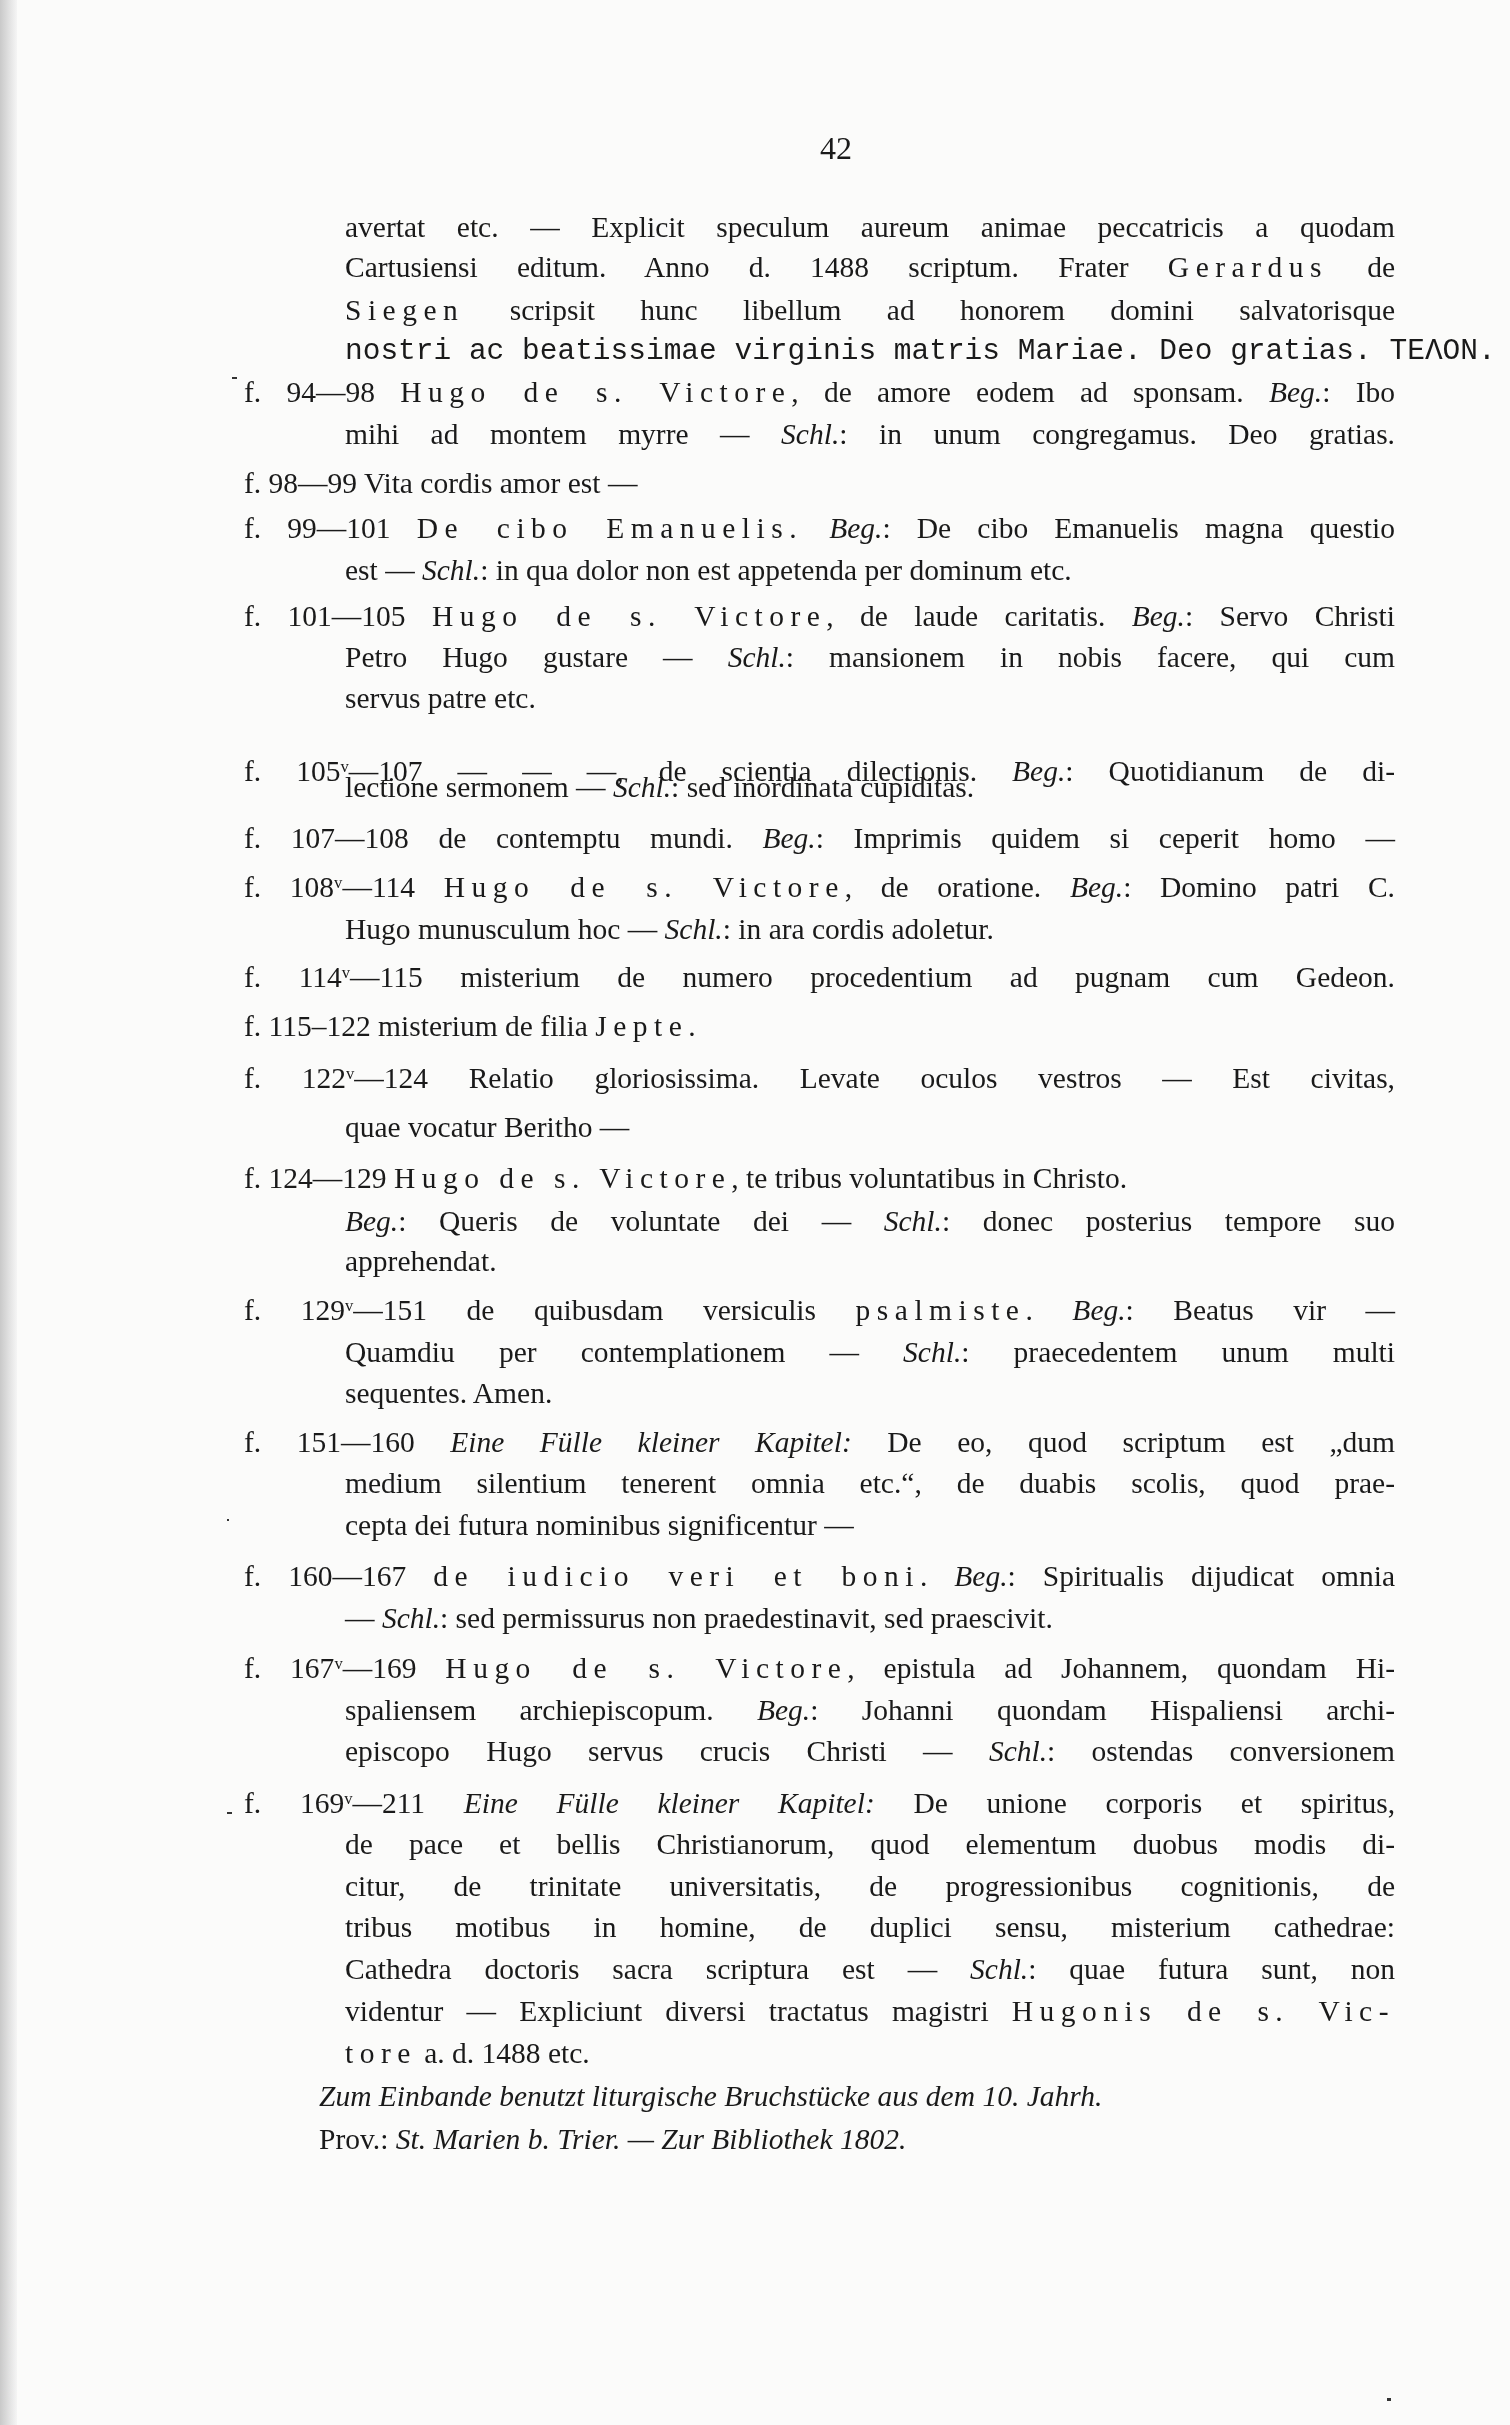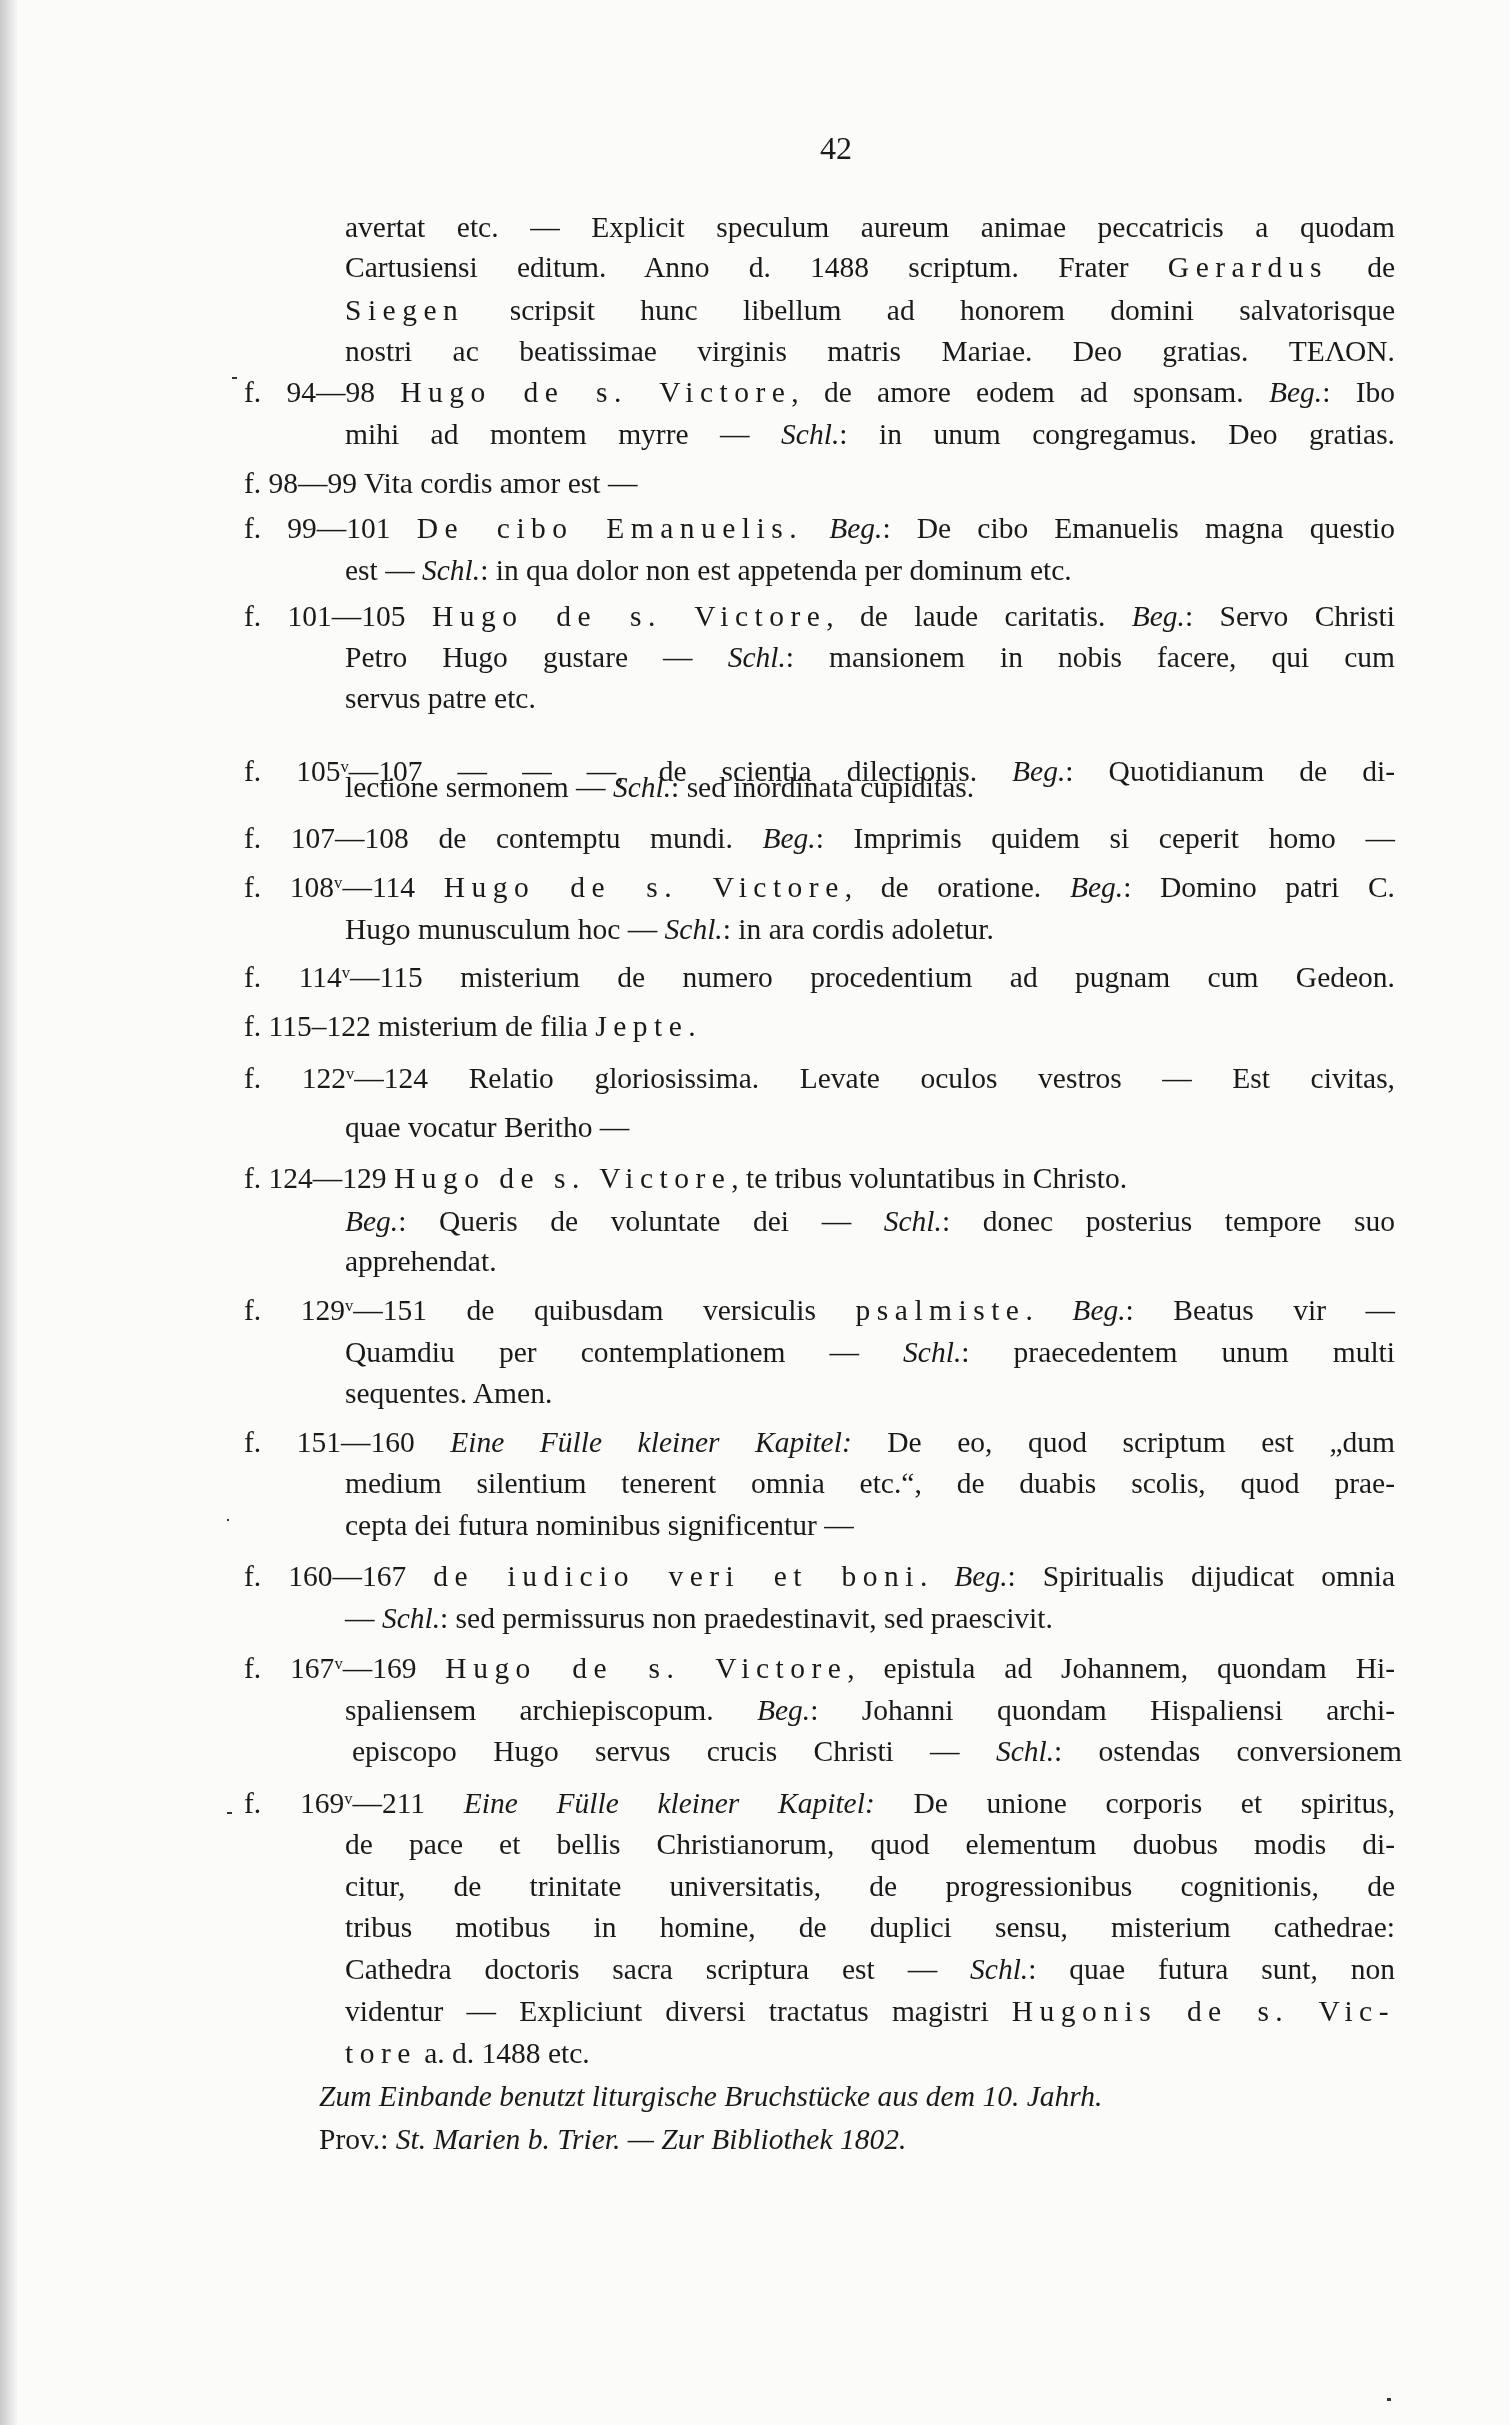--- a/index.html
+++ b/index.html
@@ -35,21 +35,21 @@
 <body>
 
 <div class="binding"></div>
 
 <div class="page-number">42</div>
 
 <div id="text-body">
     <div class="line cont" style="top: 208px;"><span>avertat etc. — Explicit speculum aureum animae peccatricis a quodam</span></div>
     <div class="line cont" style="top: 248px;"><span>Cartusiensi editum.  Anno d. 1488 scriptum.  Frater </span><span class="spaced">Gerardus</span><span> de</span></div>
     <div class="line cont" style="top: 291px;"><span class="spaced">Siegen</span><span> scripsit hunc libellum ad honorem domini salvatorisque</span></div>
-    <div class="line cont" style="top: 332px;"><span>nostri ac beatissimae virginis matris Mariae. Deo gratias.  ΤΕΛΟΝ.</span></div>
+    <div class="line cont" style="top: 332px; font-family: Liberation Mono, monospace;"><span>nostri ac beatissimae virginis matris Mariae. Deo gratias.  ΤΕΛΟΝ.</span></div>
     <div class="line first" style="top: 373px;"><span>f. 94—98 </span><span class="spaced">Hugo de s. Victore</span><span>, de amore eodem ad sponsam.  </span><i>Beg.</i><span>: Ibo</span></div>
     <div class="line cont" style="top: 415px;"><span>mihi ad montem myrre — </span><i>Schl.</i><span>: in unum congregamus. Deo gratias.</span></div>
     <div class="line first last" style="top: 464px;"><span>f. 98—99 Vita cordis amor est —</span></div>
     <div class="line first" style="top: 509px;"><span>f. 99—101 </span><span class="spaced">De cibo Emanuelis.</span><span>  </span><i>Beg.</i><span>: De cibo Emanuelis magna questio</span></div>
     <div class="line cont last" style="top: 551px;"><span>est — </span><i>Schl.</i><span>: in qua dolor non est appetenda per dominum etc.</span></div>
     <div class="line first" style="top: 597px;"><span>f. 101—105 </span><span class="spaced">Hugo de s. Victore</span><span>, de laude caritatis.  </span><i>Beg.</i><span>: Servo Christi</span></div>
     <div class="line cont" style="top: 638px;"><span>Petro Hugo gustare — </span><i>Schl.</i><span>: mansionem in nobis facere, qui cum</span></div>
     <div class="line cont last" style="top: 679px;"><span>servus patre etc.</span></div>
     <div class="line first" style="top: 726px; margin-top: 26px;"><span>f. 105</span><sup class="v">v</sup><span>—107 — — —, de scientia dilectionis.  </span><i>Beg.</i><span>: Quotidianum de di-</span></div>
     <div class="line cont last" style="top: 768px;"><span>lectione sermonem — </span><i>Schl.</i><span>: sed inordinata cupiditas.</span></div>
@@ -66,21 +66,21 @@
     <div class="line first" style="top: 1291px;"><span>f. 129</span><sup class="v">v</sup><span>—151 de quibusdam versiculis </span><span class="spaced">psalmiste</span><span>.  </span><i>Beg.</i><span>: Beatus vir —</span></div>
     <div class="line cont" style="top: 1333px;"><span>Quamdiu per contemplationem — </span><i>Schl.</i><span>: praecedentem unum multi</span></div>
     <div class="line cont last" style="top: 1374px;"><span>sequentes.  Amen.</span></div>
     <div class="line first" style="top: 1423px;"><span>f. 151—160 </span><i>Eine Fülle kleiner Kapitel:</i><span> De eo, quod scriptum est „dum</span></div>
     <div class="line cont" style="top: 1464px;"><span>medium silentium tenerent omnia etc.“, de duabis scolis, quod prae-</span></div>
     <div class="line cont last" style="top: 1506px;"><span>cepta dei futura nominibus significentur —</span></div>
     <div class="line first" style="top: 1557px;"><span>f. 160—167 </span><span class="spaced">de iudicio veri et boni</span><span>.  </span><i>Beg.</i><span>: Spiritualis dijudicat omnia</span></div>
     <div class="line cont last" style="top: 1599px;"><span>— </span><i>Schl.</i><span>: sed permissurus non praedestinavit, sed praescivit.</span></div>
     <div class="line first" style="top: 1649px;"><span>f. 167</span><sup class="v">v</sup><span>—169 </span><span class="spaced">Hugo de s. Victore</span><span>, epistula ad Johannem, quondam Hi-</span></div>
     <div class="line cont" style="top: 1691px;"><span>spaliensem archiepiscopum.  </span><i>Beg.</i><span>: Johanni quondam Hispaliensi archi-</span></div>
-    <div class="line cont" style="top: 1732px; margin-left: 7px;"><span>episcopo Hugo servus crucis Christi — </span><i>Schl.</i><span>: ostendas conversionem</span></div>
+    <div class="line cont" style="top: 1732px;"><span>episcopo Hugo servus crucis Christi — </span><i>Schl.</i><span>: ostendas conversionem</span></div>
     <div class="line first" style="top: 1784px;"><span>f. 169</span><sup class="v">v</sup><span>—211 </span><i>Eine Fülle kleiner Kapitel:</i><span> De unione corporis et spiritus,</span></div>
     <div class="line cont" style="top: 1825px;"><span>de pace et bellis Christianorum, quod elementum duobus modis di-</span></div>
     <div class="line cont" style="top: 1867px;"><span>citur, de trinitate universitatis, de progressionibus cognitionis, de</span></div>
     <div class="line cont" style="top: 1908px;"><span>tribus motibus in homine, de duplici sensu, misterium cathedrae:</span></div>
     <div class="line cont" style="top: 1950px;"><span>Cathedra doctoris sacra scriptura est — </span><i>Schl.</i><span>: quae futura sunt, non</span></div>
     <div class="line cont" style="top: 1992px;"><span>videntur — Expliciunt diversi tractatus magistri </span><span class="spaced">Hugonis de s. Vic-</span></div>
     <div class="line cont last" style="top: 2034px;"><span class="spaced">tore</span><span> a. d. 1488 etc.</span></div>
     <div class="line foot" style="top: 2077px;"><i>Zum Einbande benutzt liturgische Bruchstücke aus dem 10. Jahrh.</i></div>
     <div class="line foot" style="top: 2120px;"><span>Prov.: </span><i>St. Marien b. Trier. — Zur Bibliothek 1802.</i></div>
   </div>

